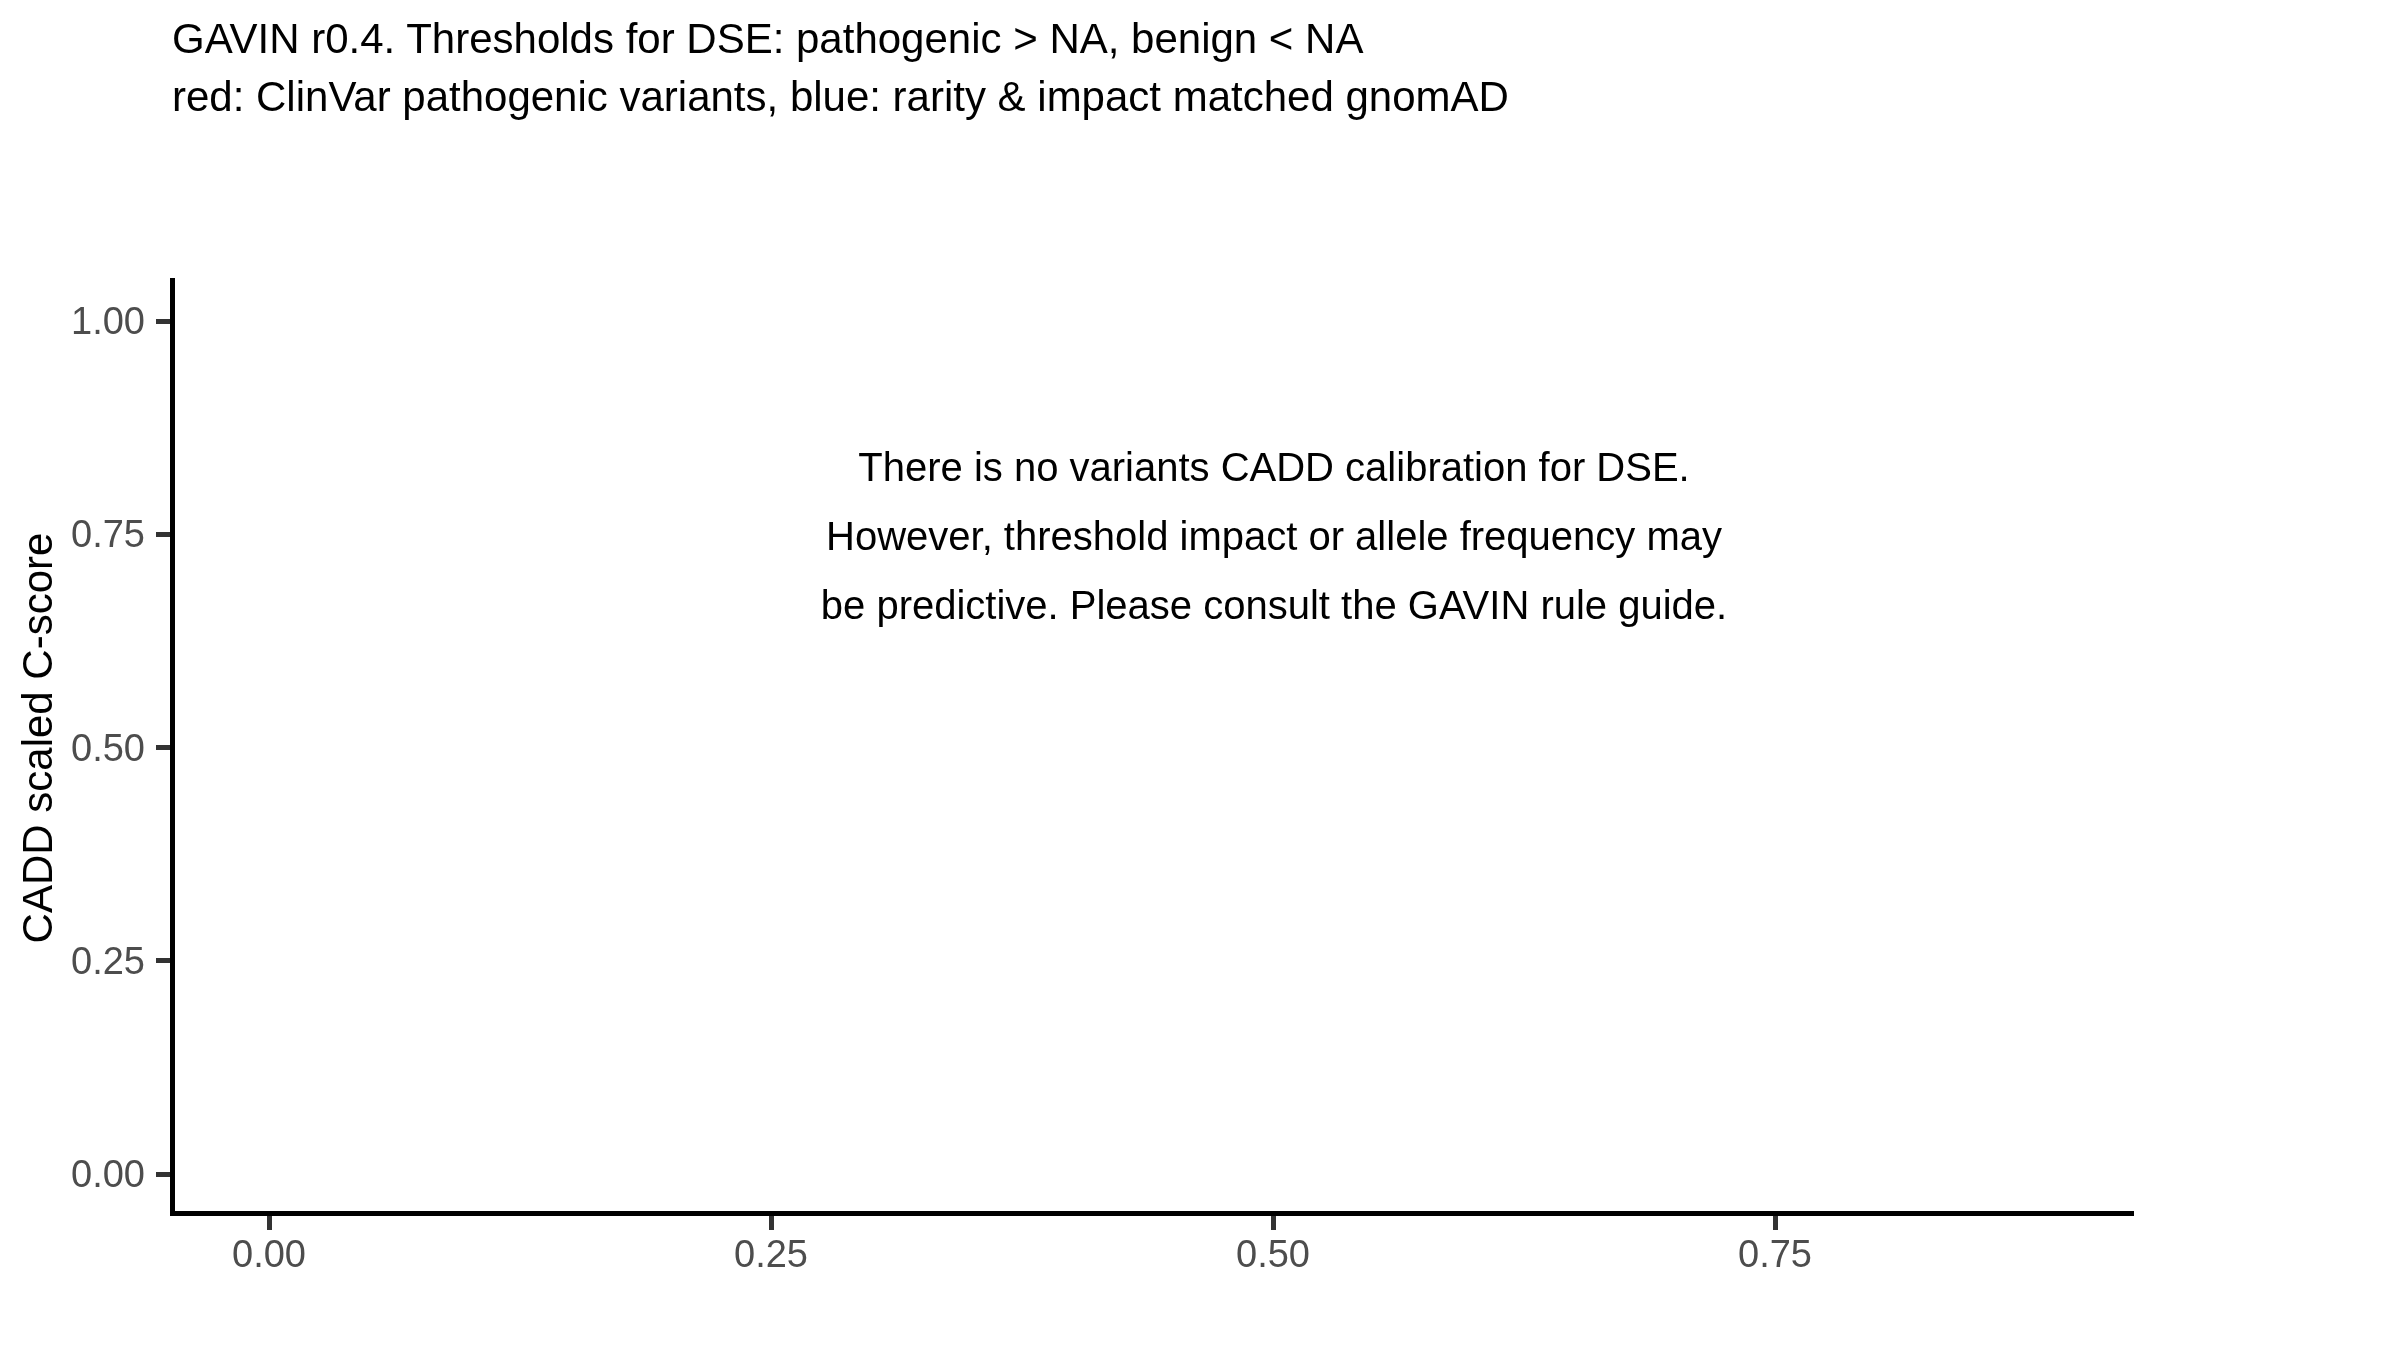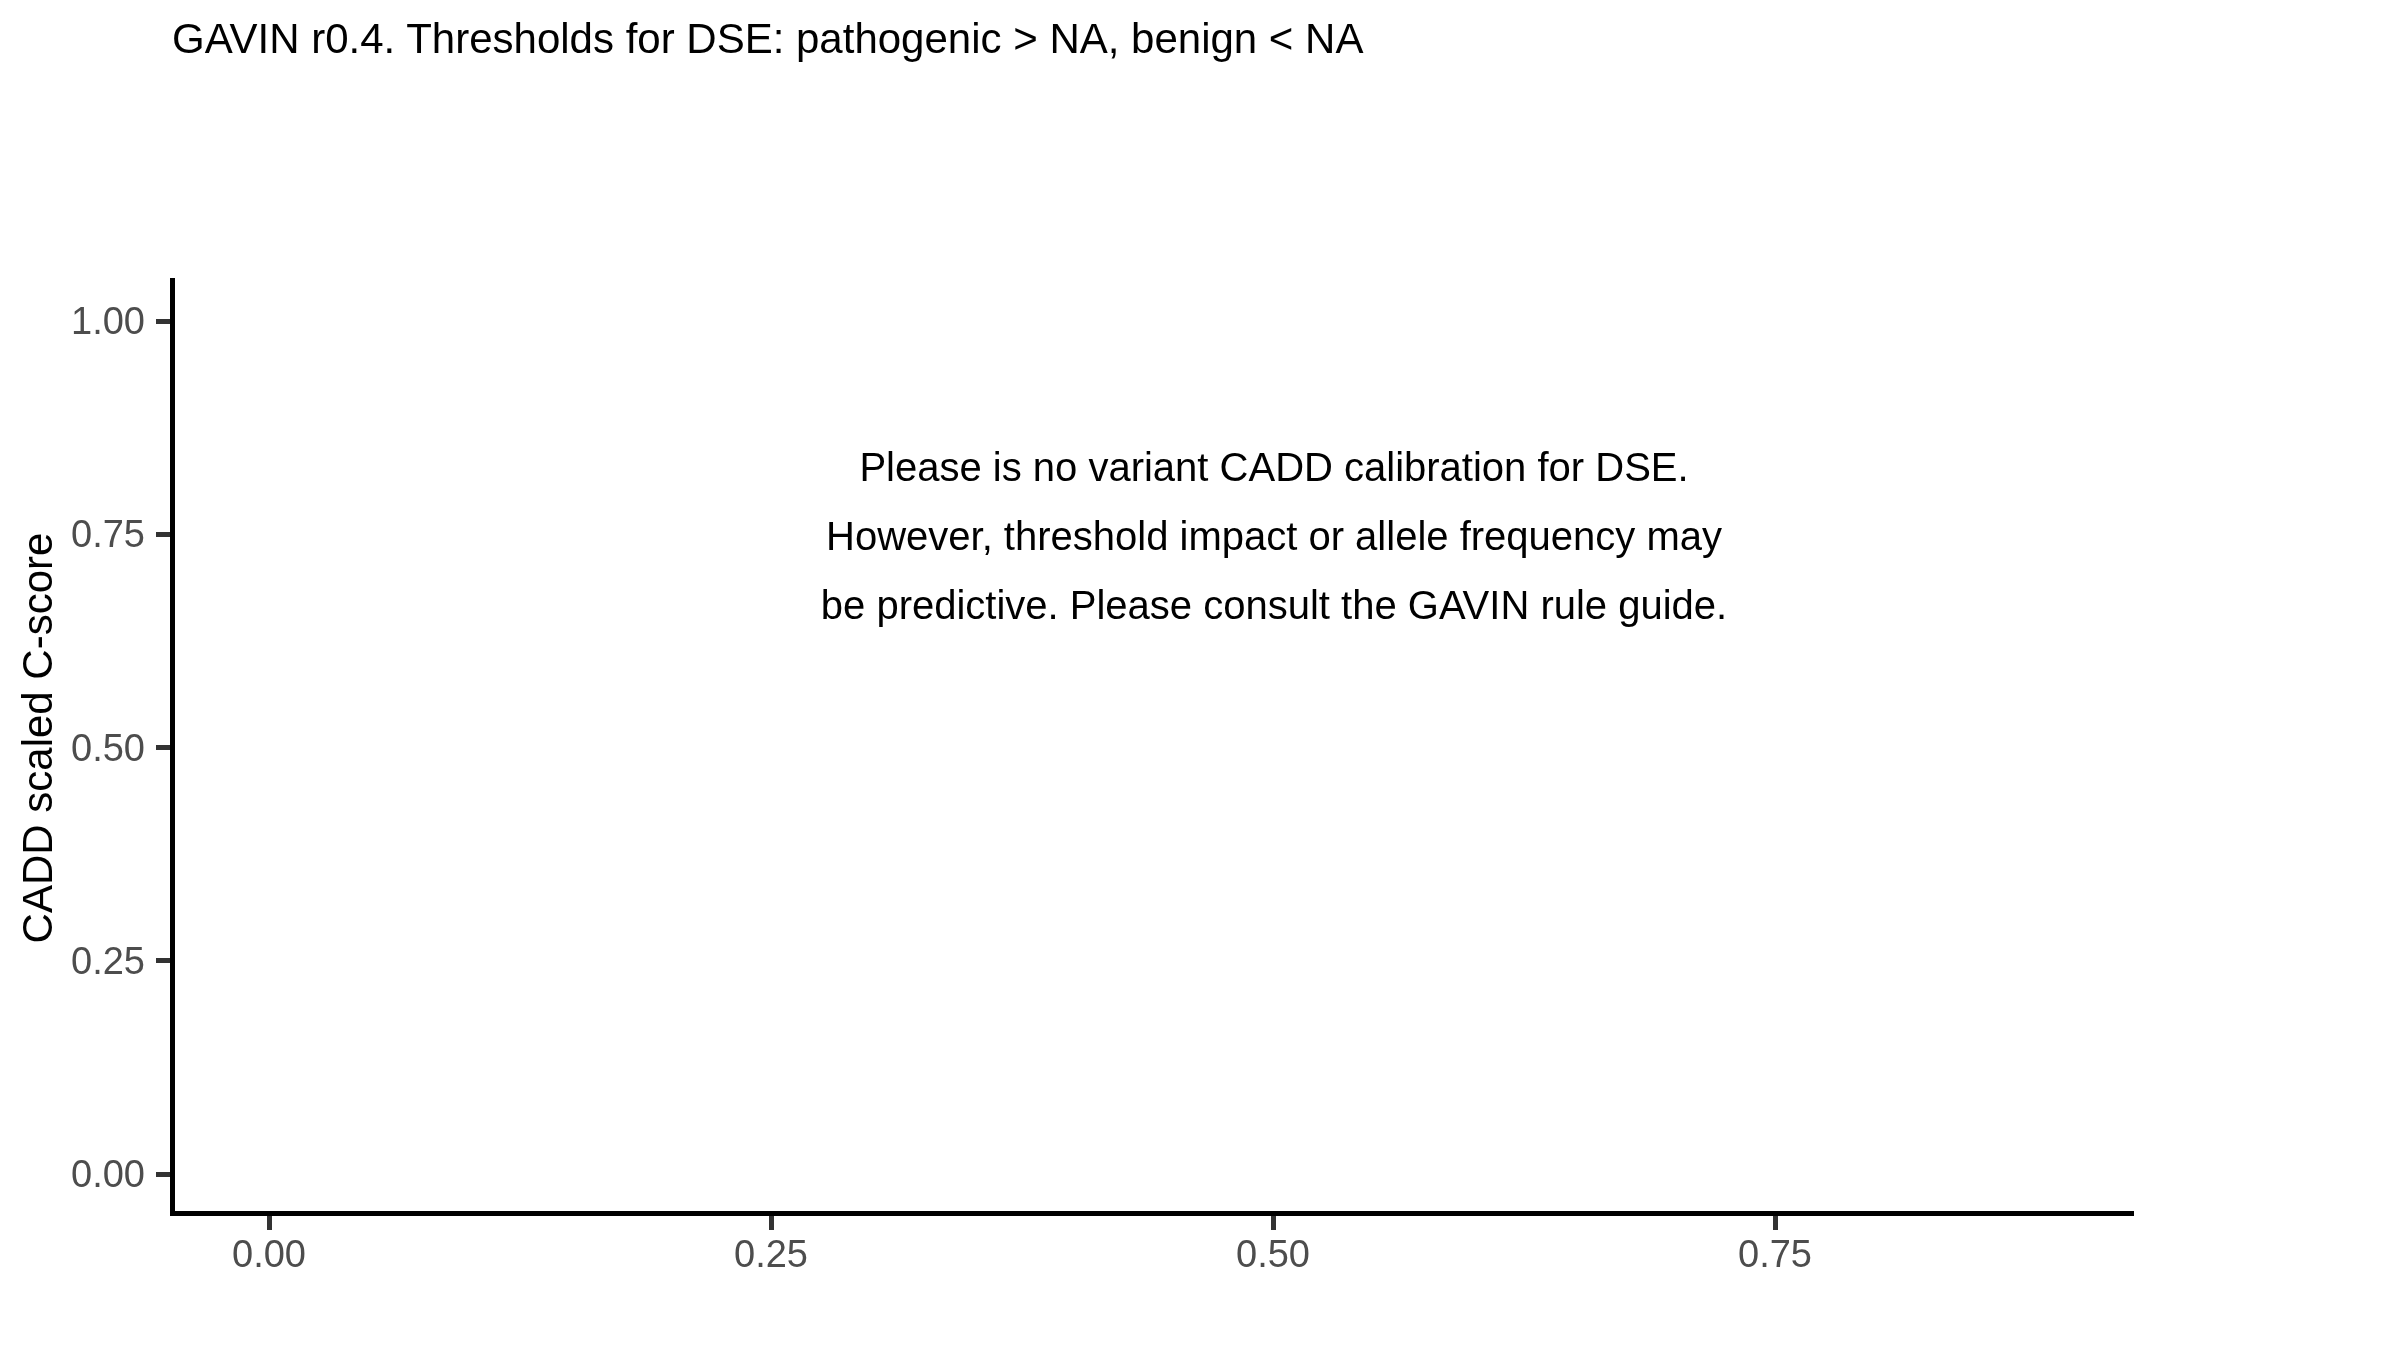--- a/index.html
+++ b/index.html
@@ -61,26 +61,27 @@
   }
   .xtl0{left:189px}.xtl1{left:691px}.xtl2{left:1193px}.xtl3{left:1695px}.xtl4{left:2197px}
 </style>
 </head>
 <body>
 
 <div class="figure">
 
   <div class="title">
     <div>GAVIN r0.4. Thresholds for DSE: pathogenic &gt; NA, benign &lt; NA</div>
+    <div>red: ClinVar pathogenic variants, blue: rarity &amp; impact matched gnomAD</div>
   </div>
 
   <div class="panel"></div>
 
   <div class="annotation">
-    <div>Please is no variant CADD calibration for DSE.</div>
+    <div>There is no variants CADD calibration for DSE.</div>
     <div>However, threshold impact or allele frequency may</div>
     <div>be predictive. Please consult the GAVIN rule guide.</div>
   </div>
 
   <div class="y-axis-title">CADD scaled C-score</div>
 
   <div class="ytick yt0"></div>
   <div class="ytick yt1"></div>
   <div class="ytick yt2"></div>
   <div class="ytick yt3"></div>

